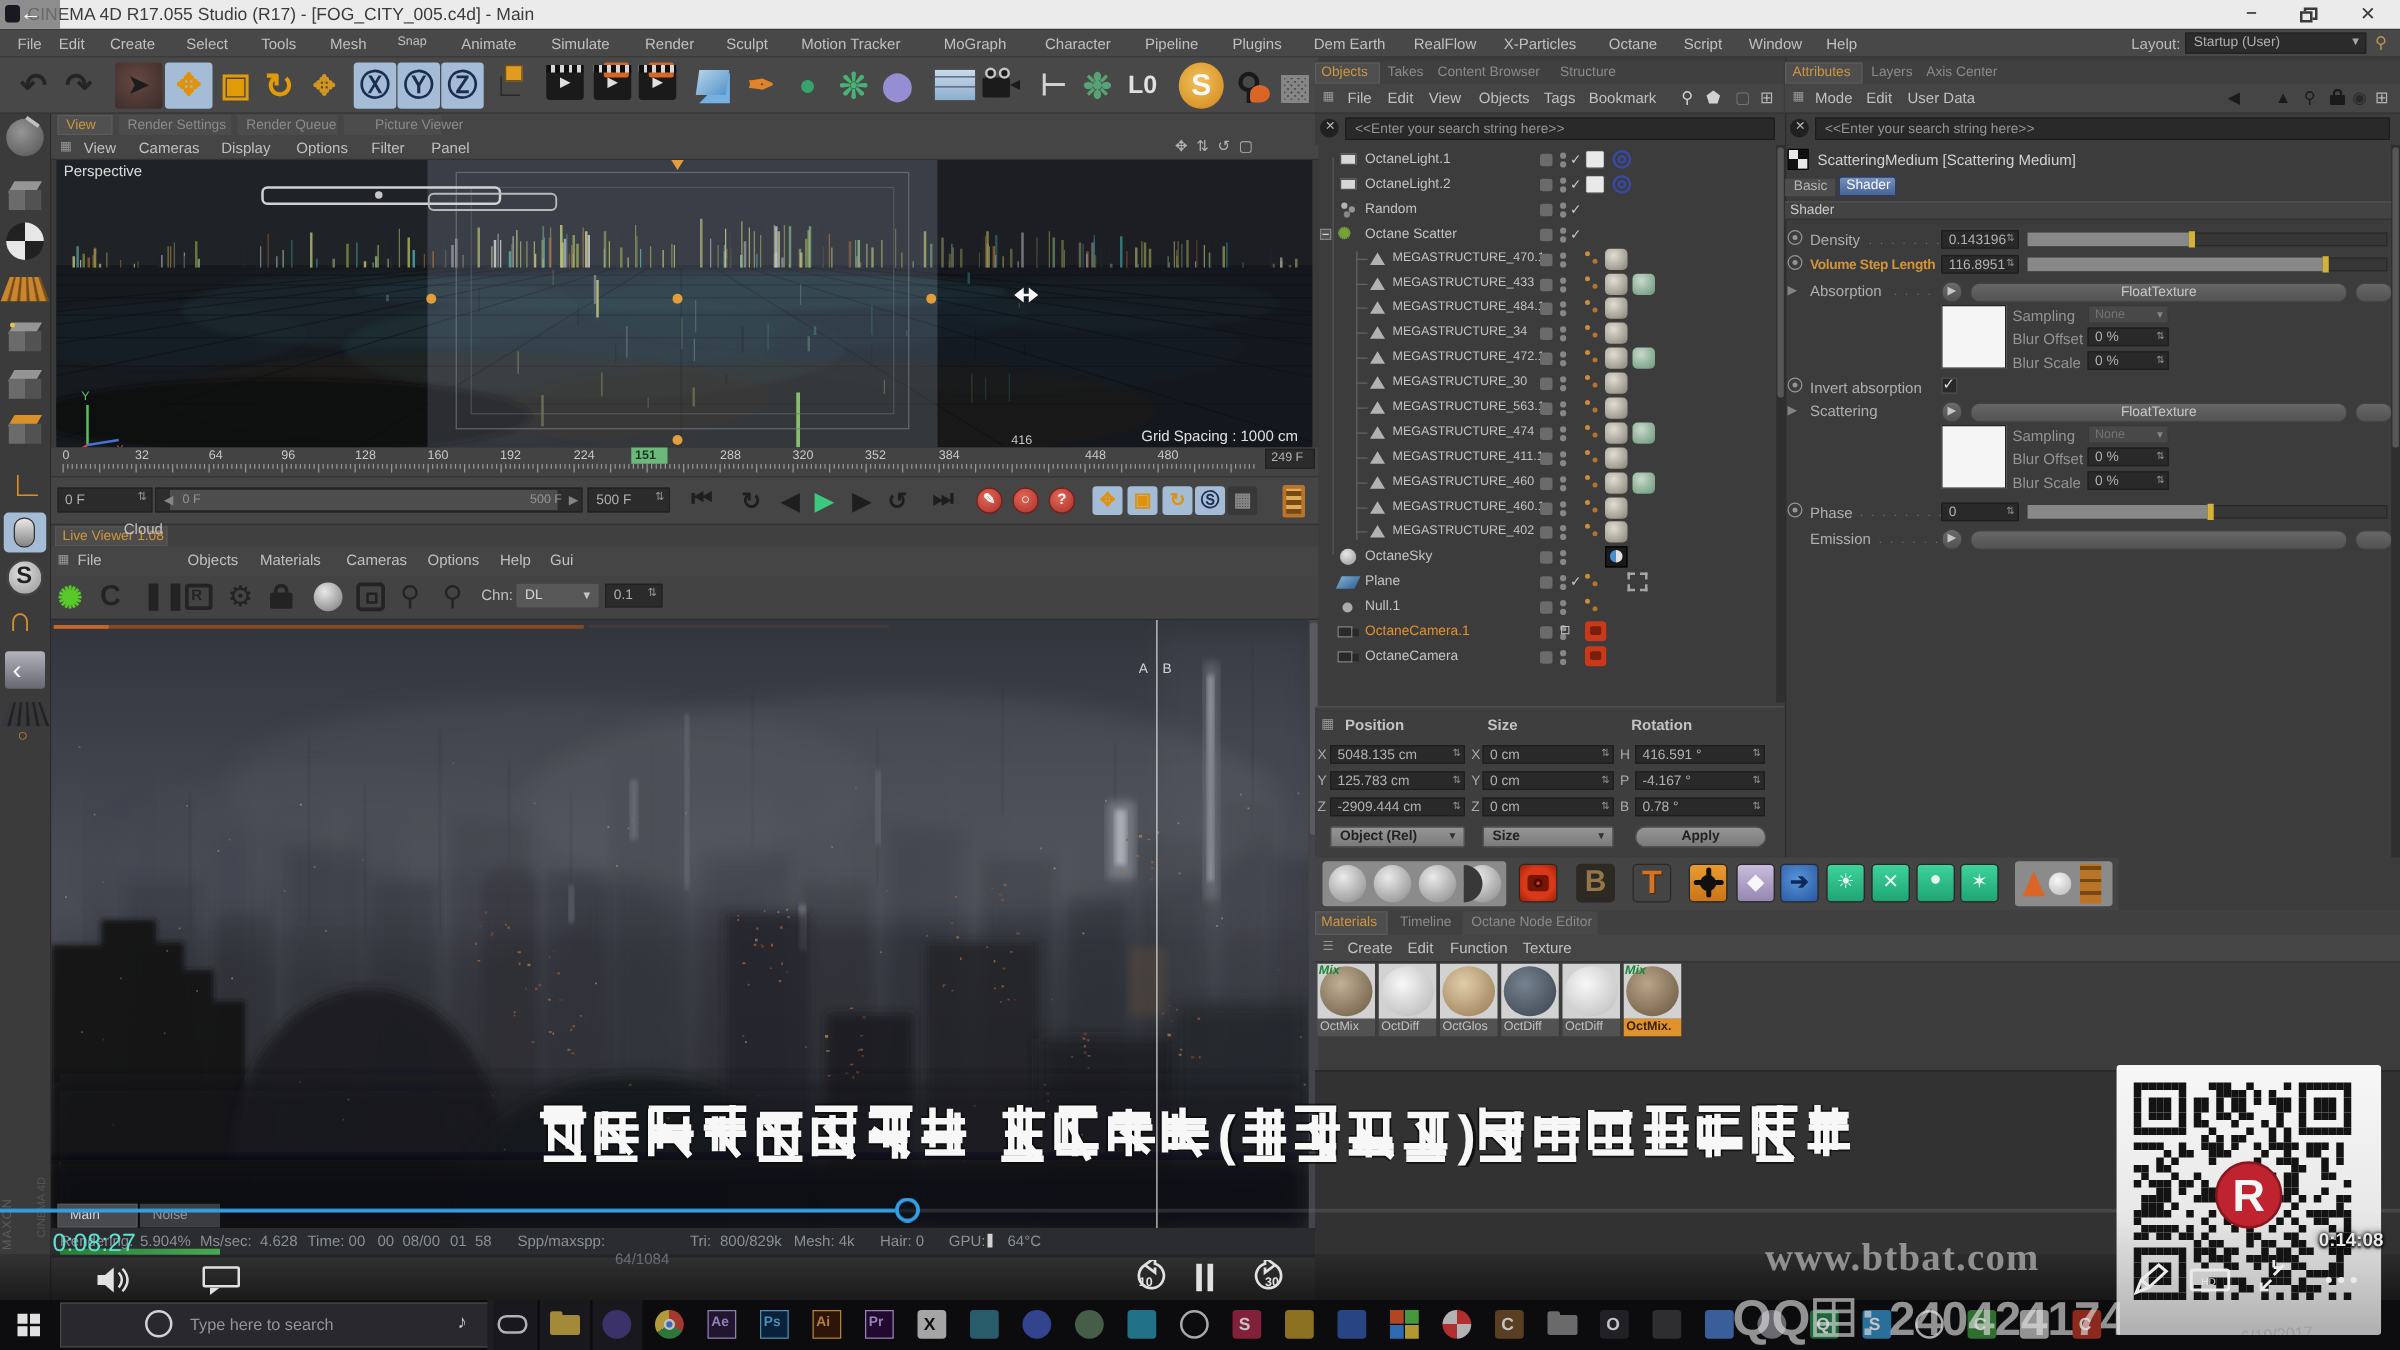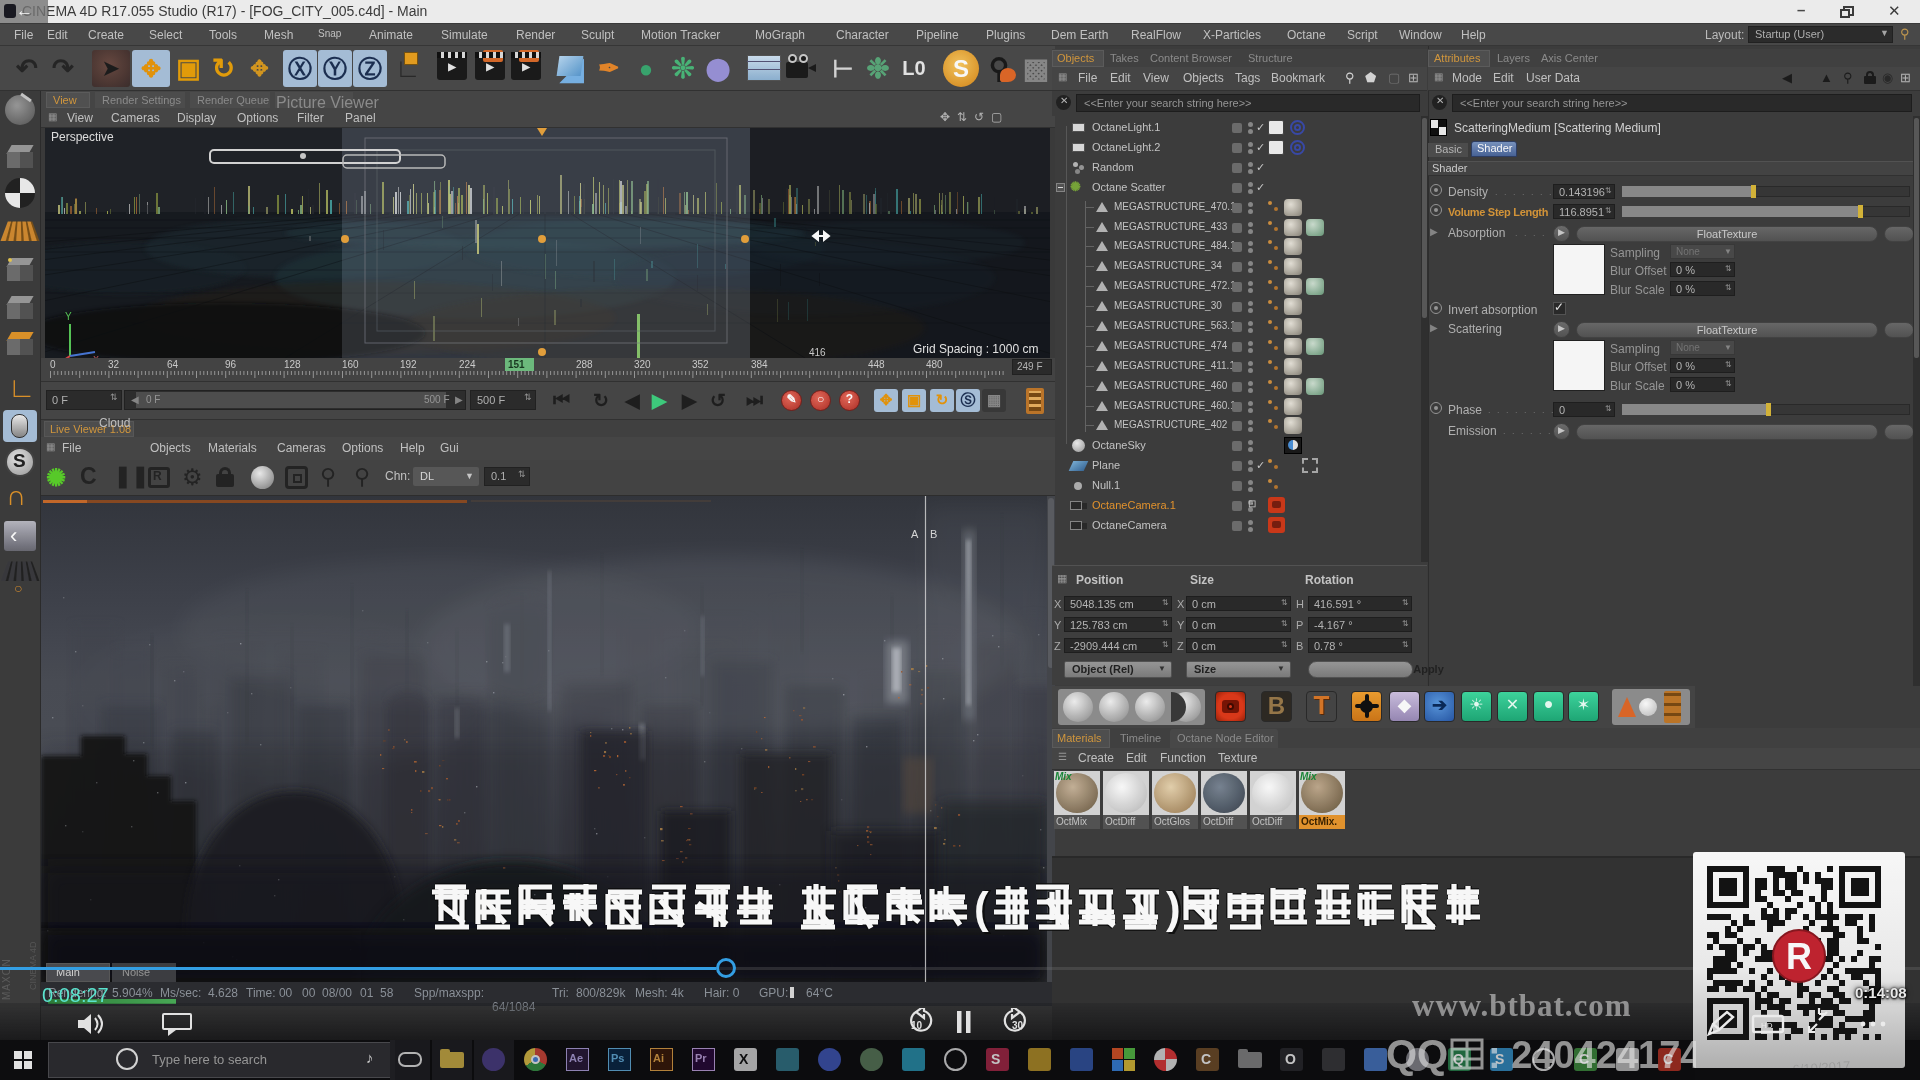--- a/index.html
+++ b/index.html
@@ -152,21 +152,21 @@
 <div class="txt" style="left:1px;top:1000px;font-size:10px;color:#5f5f5f;transform:rotate(-90deg);transform-origin:0 0;letter-spacing:1px">MAXON</div>
 <div class="txt" style="left:28px;top:990px;font-size:9px;color:#585858;transform:rotate(-90deg);transform-origin:0 0">CINEMA 4D</div>
 <div class="abs" style="left:41px;top:91px;width:1014px;height:17px;background:#474747"></div>
 <div class="abs" style="left:46px;top:92px;width:44px;height:16px;background:#525252;border:1px solid #5e5e5e"></div>
 <div class="txt" style="left:53px;top:94px;font-size:11px;color:#d79b3f">View</div>
 <div class="abs" style="left:95px;top:92px;width:90px;height:16px;background:#4e4e4e"></div>
 <div class="txt" style="left:102px;top:94px;font-size:11px;color:#8f8f8f">Render Settings</div>
 <div class="abs" style="left:190px;top:92px;width:80px;height:16px;background:#4e4e4e"></div>
 <div class="txt" style="left:197px;top:94px;font-size:11px;color:#8f8f8f">Render Queue</div>
 <div class="abs" style="left:275px;top:92px;width:78px;height:16px;background:#4e4e4e"></div>
-<div class="txt" style="left:276px;top:94px;font-size:16px;color:#8f8f8f">Picture Viewer</div>
+<div class="txt" style="left:300px;top:94px;font-size:11px;color:#8f8f8f">Picture Viewer</div>
 <div class="abs" style="left:41px;top:108px;width:1014px;height:20px;background:#474747;border-bottom:1px solid #333"></div>
 <div class="txt" style="left:48px;top:111px;font-size:10px;color:#9a9a9a">▦</div>
 <div class="txt" style="left:67px;top:111px;font-size:12px;color:#c6c6c6">View</div>
 <div class="txt" style="left:111px;top:111px;font-size:12px;color:#c6c6c6">Cameras</div>
 <div class="txt" style="left:177px;top:111px;font-size:12px;color:#c6c6c6">Display</div>
 <div class="txt" style="left:237px;top:111px;font-size:12px;color:#c6c6c6">Options</div>
 <div class="txt" style="left:297px;top:111px;font-size:12px;color:#c6c6c6">Filter</div>
 <div class="txt" style="left:345px;top:111px;font-size:12px;color:#c6c6c6">Panel</div>
 <div class="txt" style="left:940px;top:110px;font-size:12px;color:#b8b8b8">✥</div>
 <div class="txt" style="left:957px;top:110px;font-size:12px;color:#b8b8b8">⇅</div>
@@ -1578,21 +1578,21 @@
 <div class="abs" style="left:1308px;top:638px;width:104px;height:15px;background:#2a2a2a;border:1px solid #1f1f1f"></div>
 <div class="txt" style="left:1314px;top:640px;font-size:11px;color:#b8b8b8">0.78 °</div>
 <div class="txt" style="left:1402px;top:640px;font-size:8px;color:#999">⇅</div>
 <div class="abs" style="left:1064px;top:661px;width:108px;height:17px;background:linear-gradient(#9a9a9a,#7e7e7e);border:1px solid #555;border-radius:2px"></div>
 <div class="txt" style="left:1072px;top:663px;font-size:11px;color:#222;font-weight:bold">Object (Rel)</div>
 <div class="txt" style="left:1158px;top:664px;font-size:8px;color:#333">▼</div>
 <div class="abs" style="left:1186px;top:661px;width:105px;height:17px;background:linear-gradient(#9a9a9a,#7e7e7e);border:1px solid #555;border-radius:2px"></div>
 <div class="txt" style="left:1194px;top:663px;font-size:11px;color:#222;font-weight:bold">Size</div>
 <div class="txt" style="left:1277px;top:664px;font-size:8px;color:#333">▼</div>
 <div class="abs" style="left:1308px;top:661px;width:105px;height:17px;background:linear-gradient(#9a9a9a,#7e7e7e);border:1px solid #555;border-radius:9px"></div>
-<div class="txt" style="left:1376px;top:663px;width:105px;text-align:center;font-size:11px;color:#222;font-weight:bold">Apply</div>
+<div class="txt" style="left:1308px;top:663px;width:105px;text-align:center;font-size:11px;color:#222;font-weight:bold">Apply</div>
 <div class="abs" style="left:1052px;top:686px;width:643px;height:42px;background:#464646"></div>
 <div class="abs" style="left:1058px;top:689px;width:147px;height:36px;background:#8f8f8f;border-radius:3px"></div>
 <div class="abs" style="left:1063px;top:692px;width:30px;height:30px;border-radius:50%;background:radial-gradient(circle at 38% 32%,#f2f2f2,#8a8a8a)"></div>
 <div class="abs" style="left:1099px;top:692px;width:30px;height:30px;border-radius:50%;background:radial-gradient(circle at 38% 32%,#f2f2f2,#8a8a8a)"></div>
 <div class="abs" style="left:1135px;top:692px;width:30px;height:30px;border-radius:50%;background:radial-gradient(circle at 38% 32%,#f2f2f2,#8a8a8a)"></div>
 <div class="abs" style="left:1171px;top:692px;width:30px;height:30px;border-radius:50%;background:radial-gradient(circle at 38% 32%,#f2f2f2,#8a8a8a)"></div>
 <div class="abs" style="left:1171px;top:692px;width:15px;height:30px;background:#3a3a3a;border-radius:0 15px 15px 0"></div>
 <div class="abs" style="left:1215px;top:691px;width:31px;height:31px;background:radial-gradient(circle at 50% 50%,#e03a1a 60%,#9a2008);border-radius:4px;border:1px solid #2a2a2a"></div>
 <div class="abs" style="left:1222px;top:700px;width:17px;height:13px;background:#7a1505;border-radius:3px"></div>
     <div class="abs" style="left:1227px;top:703px;width:7px;height:7px;border-radius:50%;background:#e03a1a;border:2px solid #400a02"></div>

